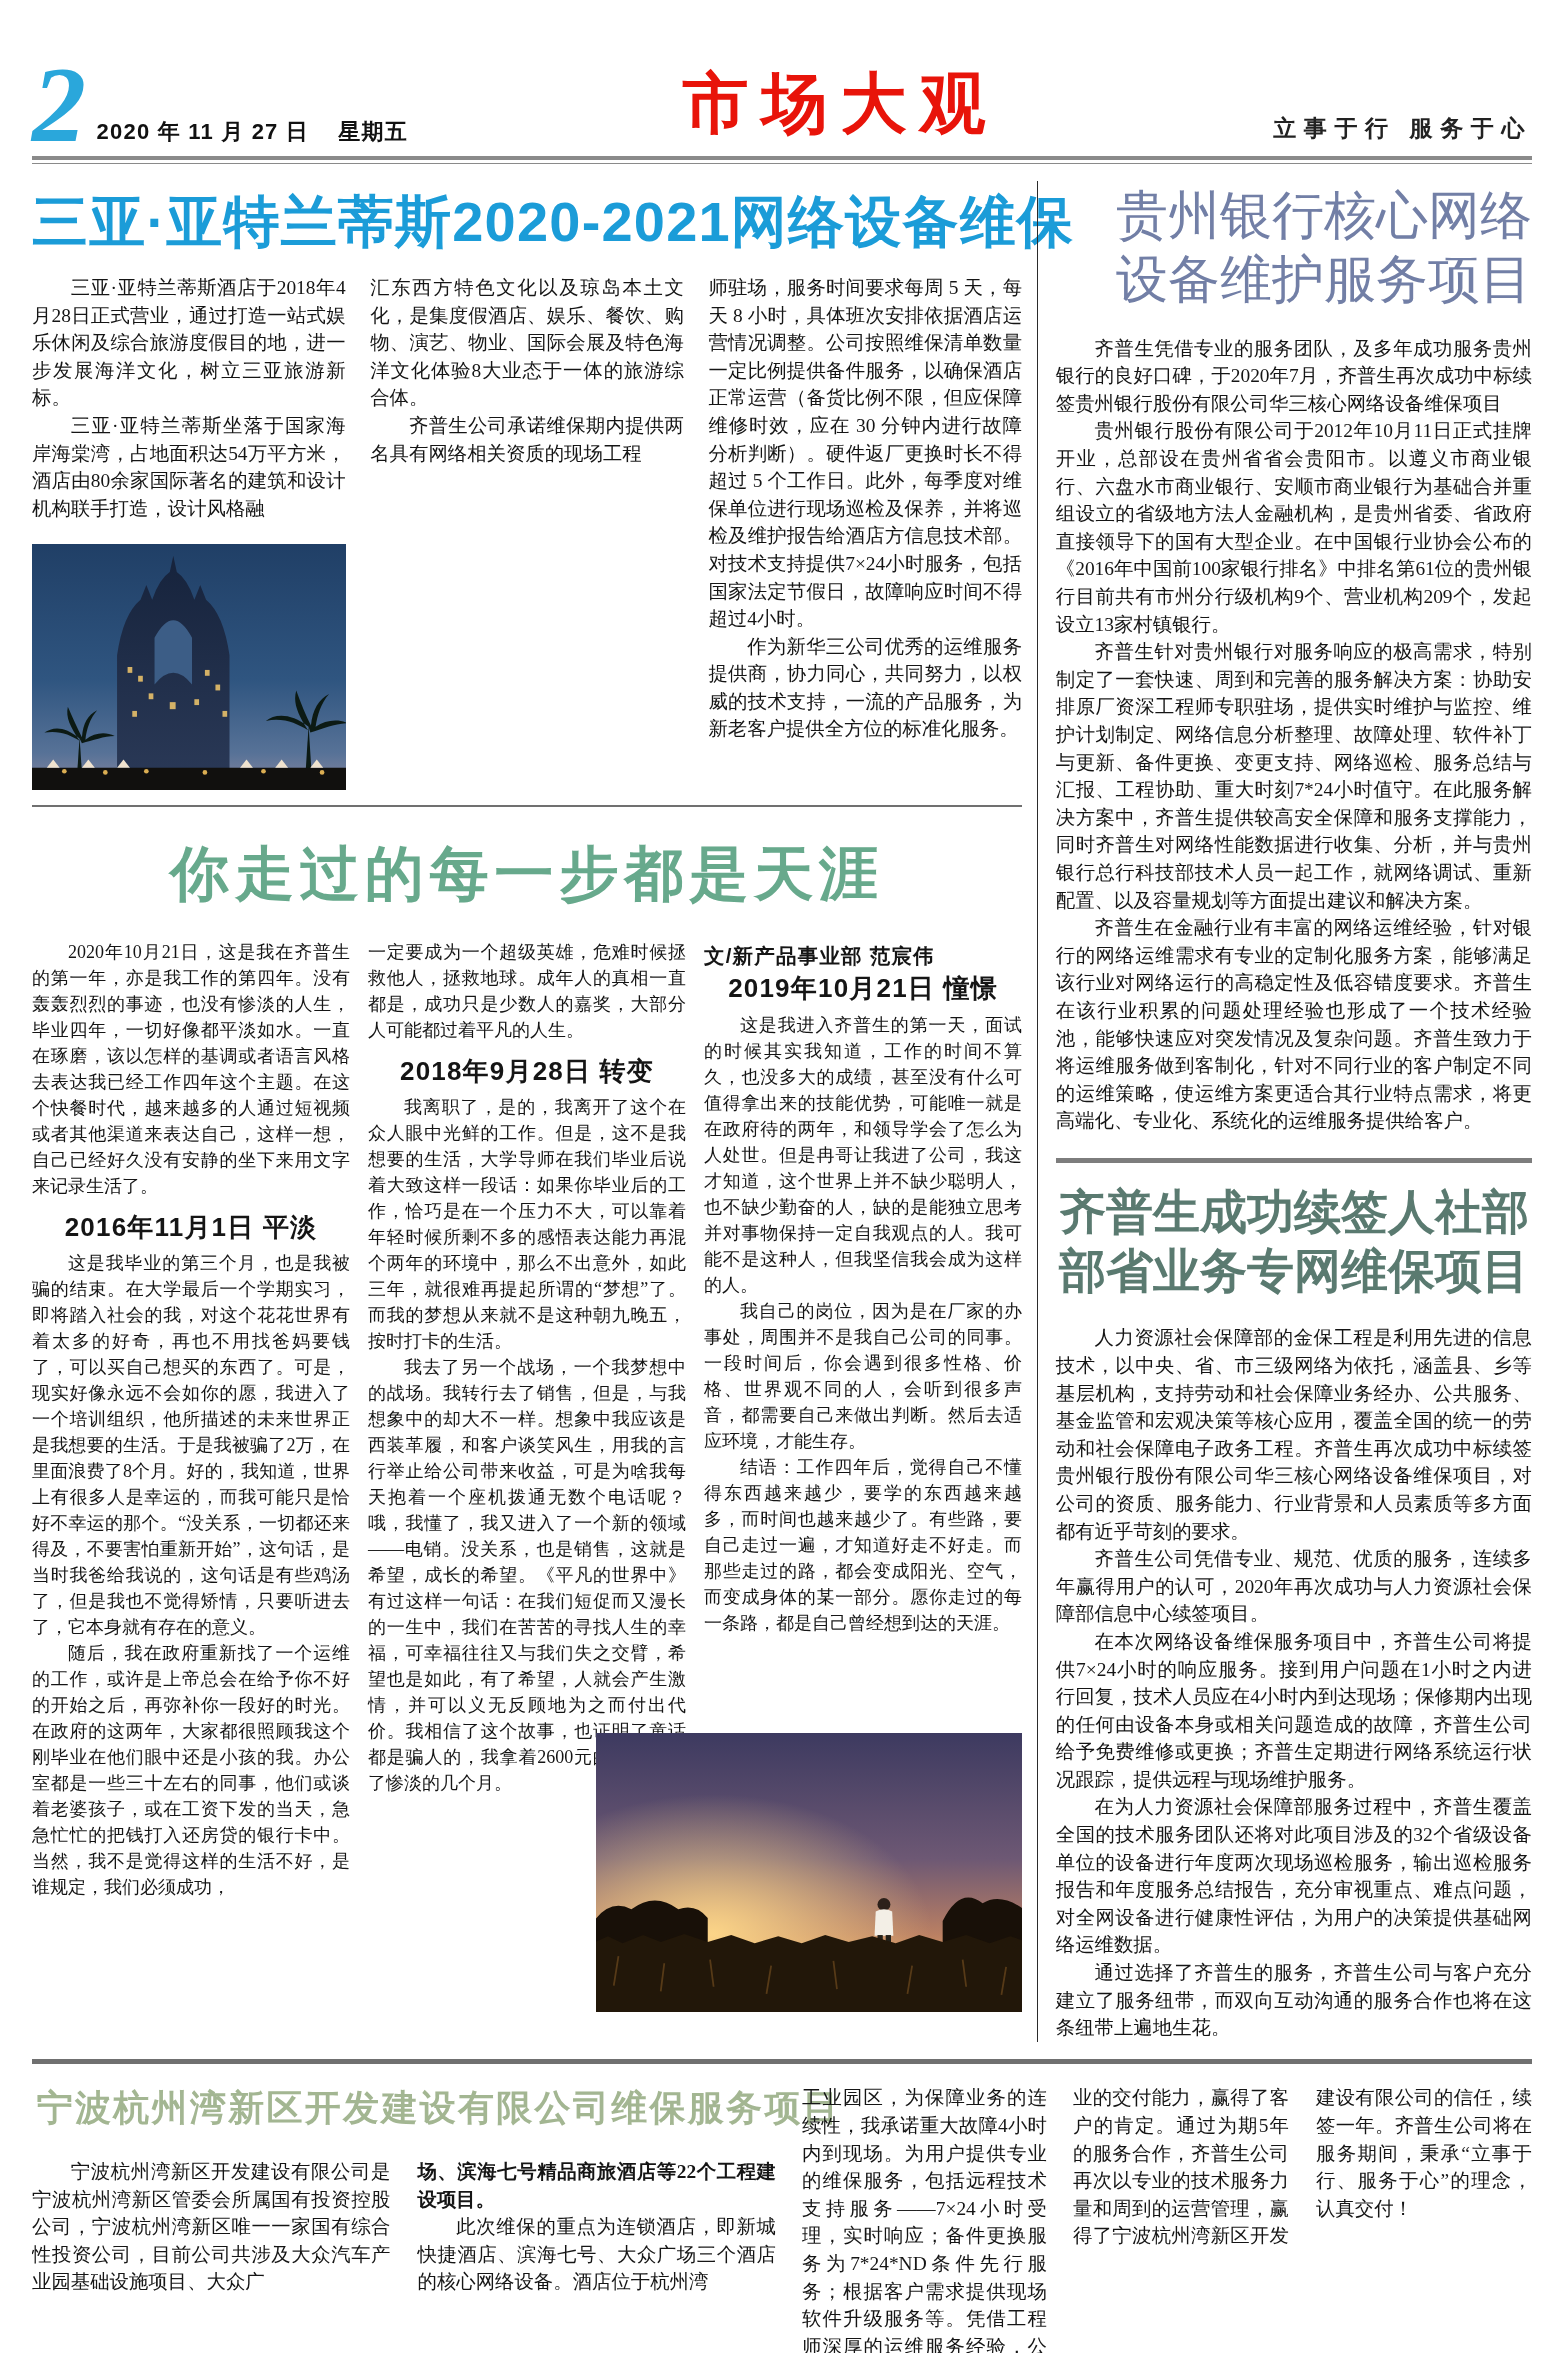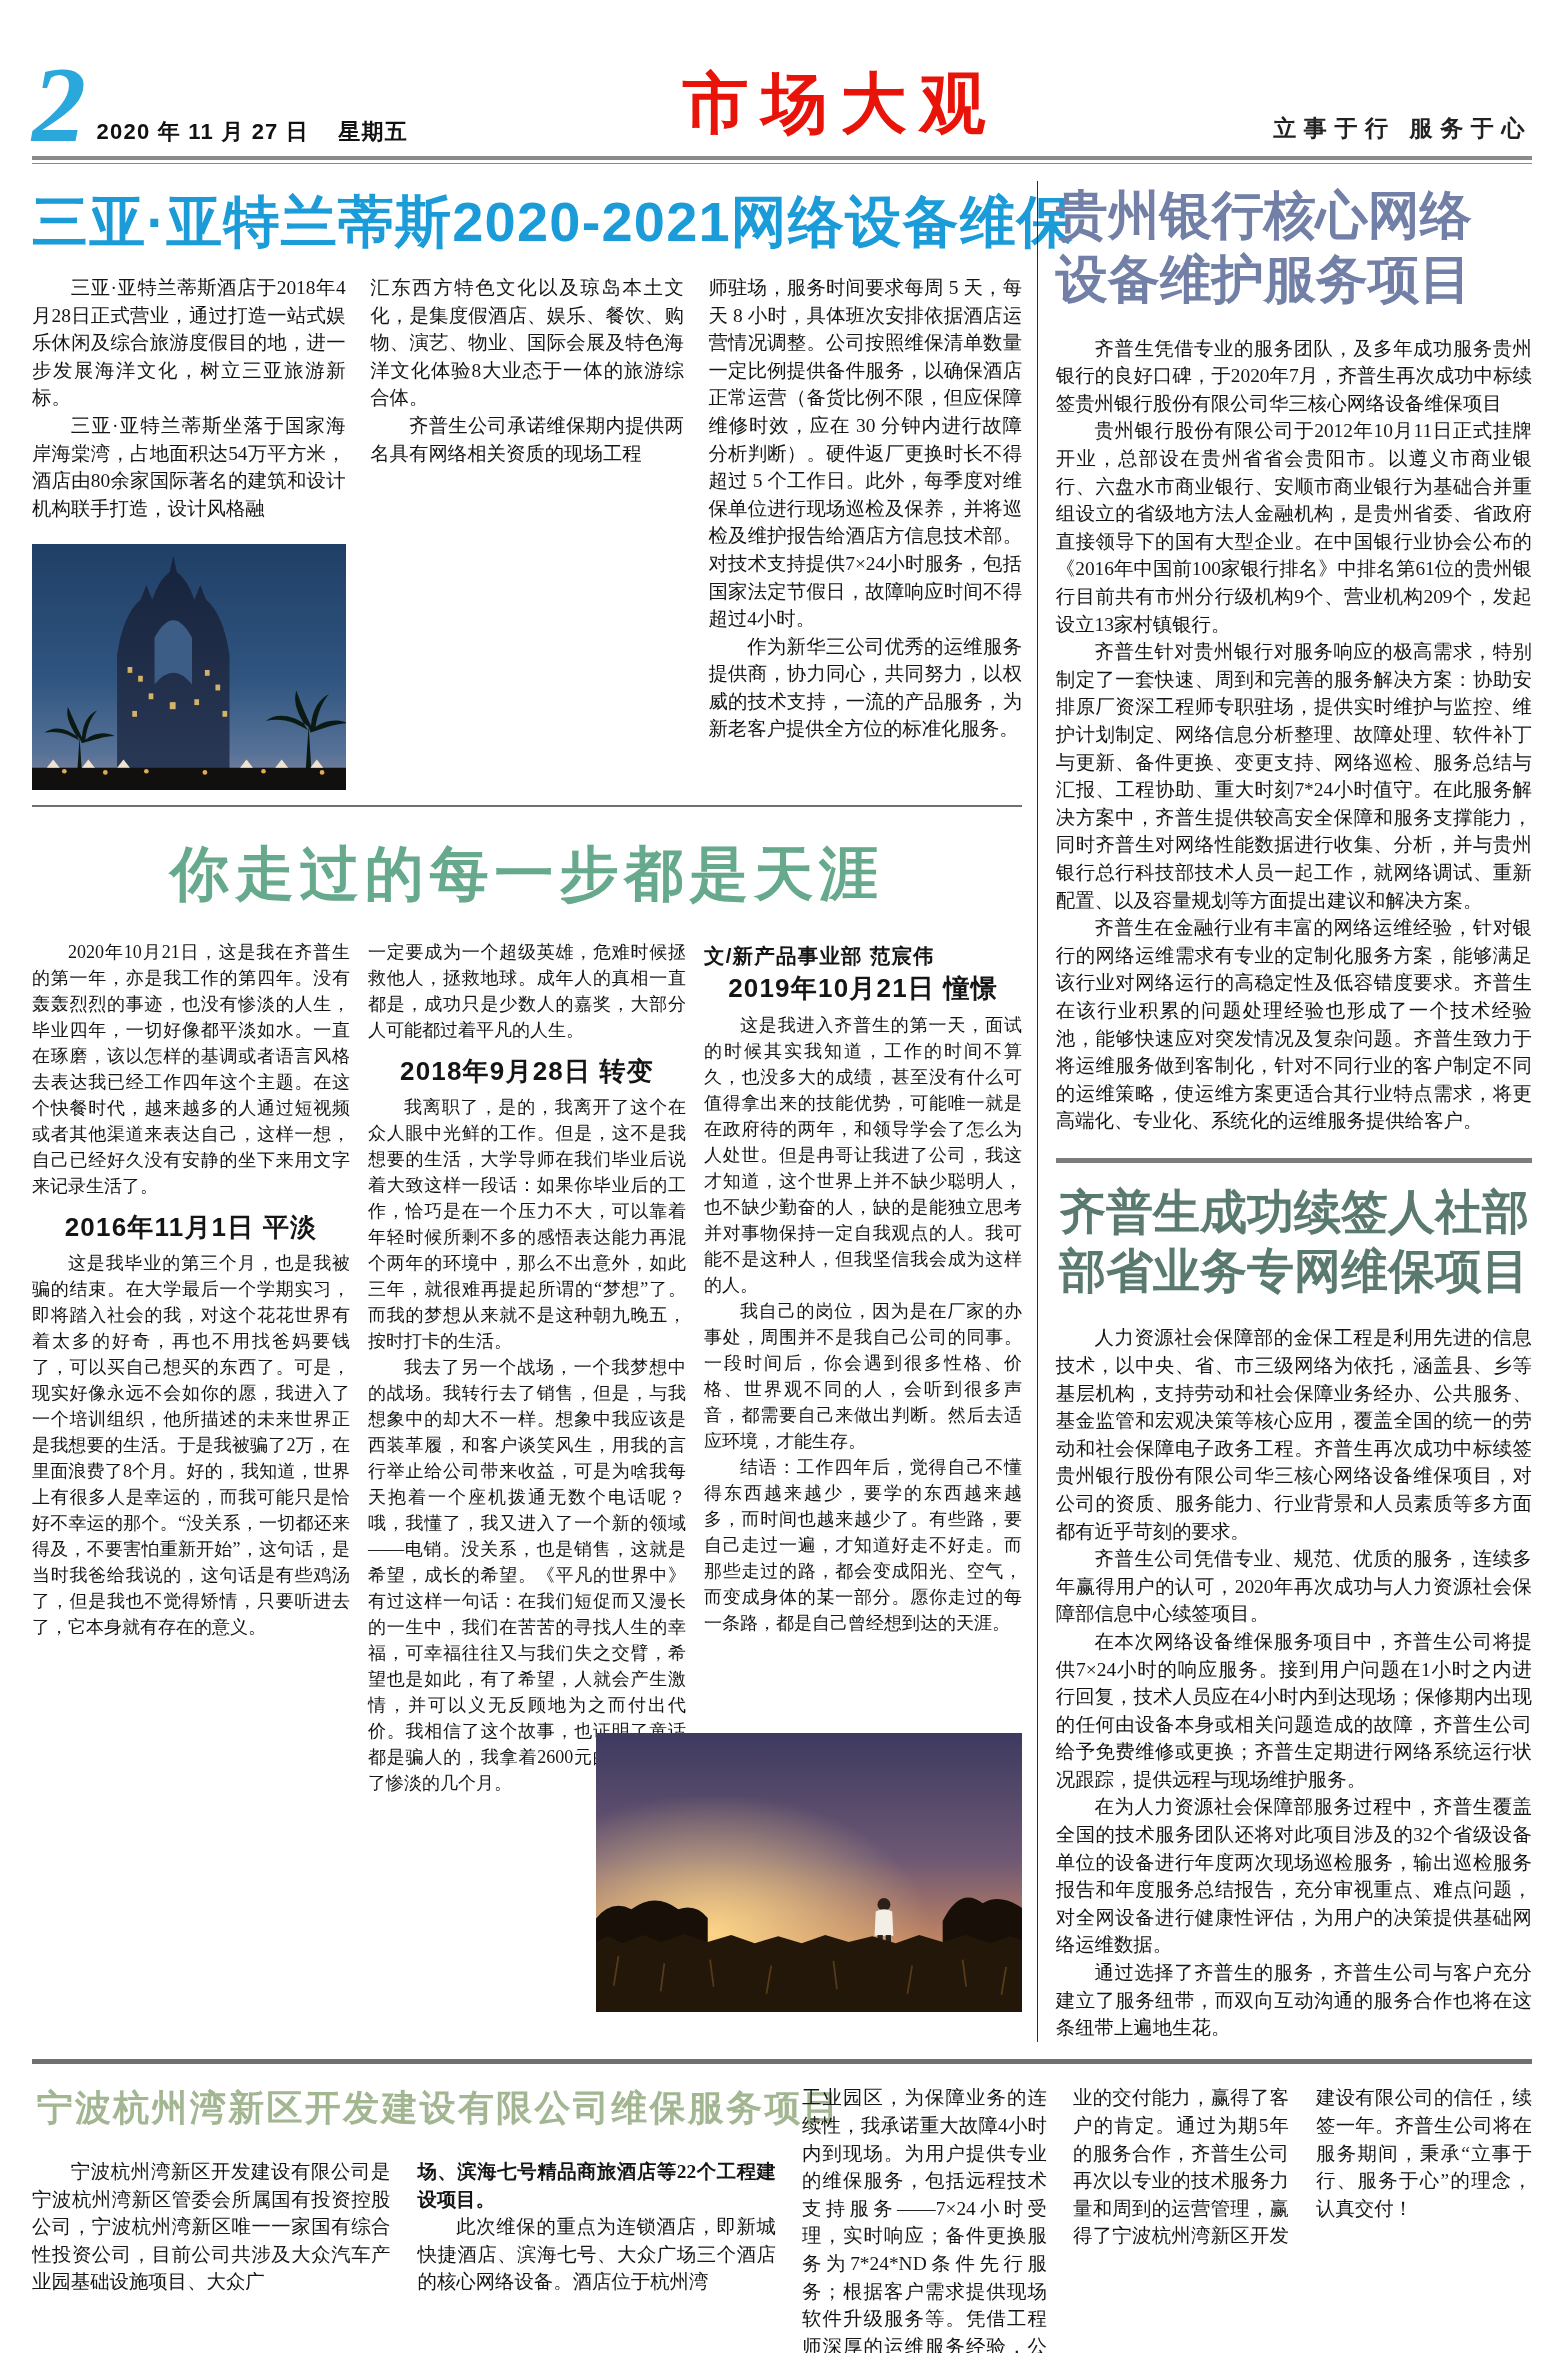--- a/index.html
+++ b/index.html
@@ -32,22 +32,22 @@
   .main{display:flex;margin-top:16.4px;}
   .zone-l{width:990px;flex:none;}
   .zone-r{flex:1;border-left:1.8px solid #2b2b2b;padding-left:17.6px;margin-left:15.2px;min-width:0;}
   
   .hl-atlantis{
     font-family:"Liberation Sans","DejaVu Sans",sans-serif;font-weight:900;
     font-size:56px;line-height:1.1;color:#1b9cd8;text-align:center;letter-spacing:1.2px;
     margin:10.6px 0 21px 0;white-space:nowrap;
   }
   .hl-guizhou{
-    font-family:"Liberation Serif",serif;font-weight:700;
-    font-size:52px;line-height:1.22;color:#727fa6;text-align:left;margin:3.5px 0 23.5px 0;
+    font-family:"Liberation Serif",serif;font-weight:400;
+    font-size:52px;line-height:1.22;color:#727fa6;text-align:right;margin:3.5px 0 23.5px 0;
   }
   .hl-renshe{
     font-family:"Liberation Serif",serif;font-weight:900;
     font-size:47px;line-height:1.25;color:#5a7a70;text-align:center;margin:20px 0 23.5px 0;
   }
   .hl-essay{
     font-family:"Liberation Sans","DejaVu Sans",sans-serif;font-weight:900;
     font-size:59px;color:#67a98c;text-align:center;letter-spacing:5.9px;margin:28px 0 23.5px 0;
   }
   .hl-ningbo{
@@ -195,20 +195,21 @@
 
       <div class="rule-thin"></div>
 
       <div>
         <div class="hl-essay">你走过的每一步都是天涯</div>
         <div class="essay-body">
           <div class="e-col">
             <p>2020年10月21日，这是我在齐普生的第一年，亦是我工作的第四年。没有轰轰烈烈的事迹，也没有惨淡的人生，毕业四年，一切好像都平淡如水。一直在琢磨，该以怎样的基调或者语言风格去表达我已经工作四年这个主题。在这个快餐时代，越来越多的人通过短视频或者其他渠道来表达自己，这样一想，自己已经好久没有安静的坐下来用文字来记录生活了。</p>
             <div class="subhead">2016年11月1日  平淡</div>
             <p>这是我毕业的第三个月，也是我被骗的结束。在大学最后一个学期实习，即将踏入社会的我，对这个花花世界有着太多的好奇，再也不用找爸妈要钱了，可以买自己想买的东西了。可是，现实好像永远不会如你的愿，我进入了一个培训组织，他所描述的未来世界正是我想要的生活。于是我被骗了2万，在里面浪费了8个月。好的，我知道，世界上有很多人是幸运的，而我可能只是恰好不幸运的那个。“没关系，一切都还来得及，不要害怕重新开始”，这句话，是当时我爸给我说的，这句话是有些鸡汤了，但是我也不觉得矫情，只要听进去了，它本身就有存在的意义。</p>
+            <p>随后，我在政府重新找了一个运维的工作，或许是上帝总会在给予你不好的开始之后，再弥补你一段好的时光。在政府的这两年，大家都很照顾我这个刚毕业在他们眼中还是小孩的我。办公室都是一些三十左右的同事，他们或谈着老婆孩子，或在工资下发的当天，急急忙忙的把钱打入还房贷的银行卡中。当然，我不是觉得这样的生活不好，是谁规定，我们必须成功，</p>
           </div>
           <div class="e-col">
             <p class="ni">一定要成为一个超级英雄，危难时候拯救他人，拯救地球。成年人的真相一直都是，成功只是少数人的嘉奖，大部分人可能都过着平凡的人生。</p>
             <div class="subhead">2018年9月28日  转变</div>
             <p>我离职了，是的，我离开了这个在众人眼中光鲜的工作。但是，这不是我想要的生活，大学导师在我们毕业后说着大致这样一段话：如果你毕业后的工作，恰巧是在一个压力不大，可以靠着年轻时候所剩不多的感悟表达能力再混个两年的环境中，那么不出意外，如此三年，就很难再提起所谓的“梦想”了。而我的梦想从来就不是这种朝九晚五，按时打卡的生活。</p>
             <p>我去了另一个战场，一个我梦想中的战场。我转行去了销售，但是，与我想象中的却大不一样。想象中我应该是西装革履，和客户谈笑风生，用我的言行举止给公司带来收益，可是为啥我每天抱着一个座机拨通无数个电话呢？哦，我懂了，我又进入了一个新的领域——电销。没关系，也是销售，这就是希望，成长的希望。《平凡的世界中》有过这样一句话：在我们短促而又漫长的一生中，我们在苦苦的寻找人生的幸福，可幸福往往又与我们失之交臂，希望也是如此，有了希望，人就会产生激情，并可以义无反顾地为之而付出代价。我相信了这个故事，也证明了童话都是骗人的，我拿着2600元的工资度过了惨淡的几个月。</p>
           </div>
           <div class="e-col">
             <div class="byline">文/新产品事业部  范宸伟</div>
             <div class="subhead" style="margin-top:0;">2019年10月21日  憧憬</div>

